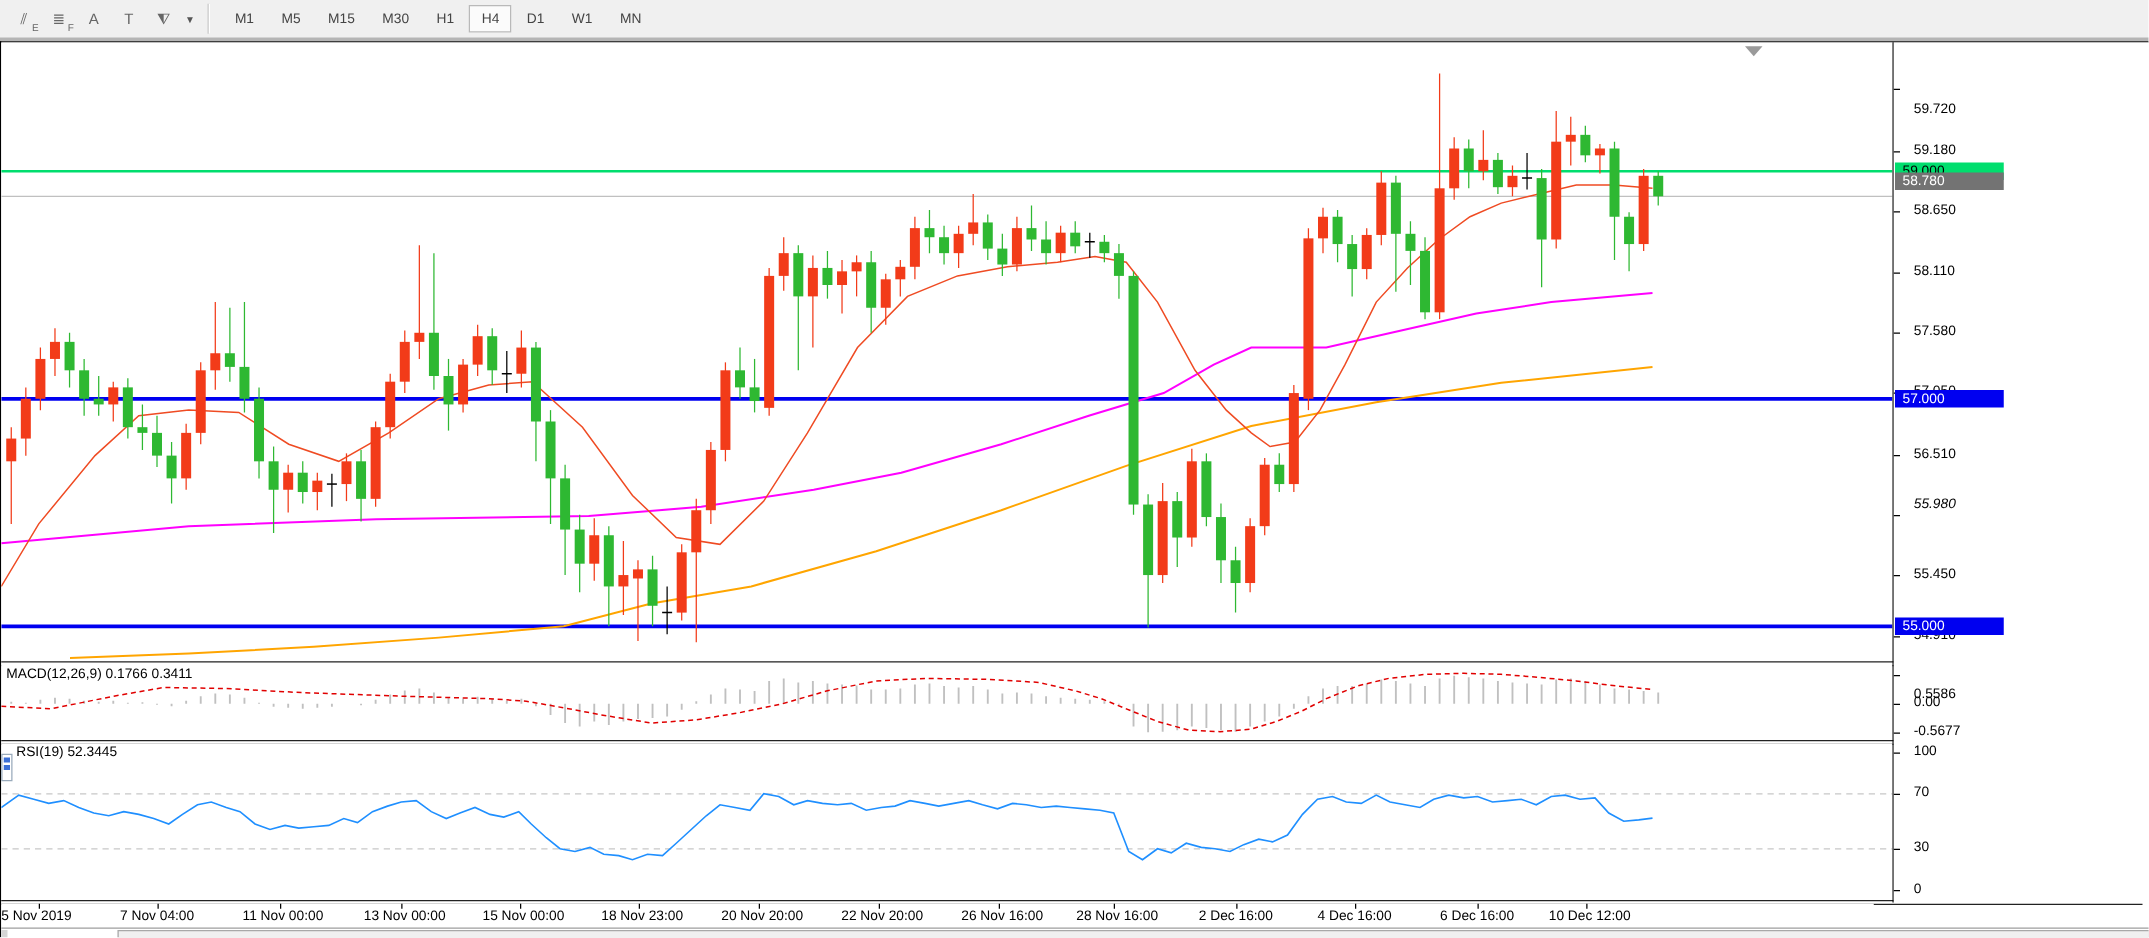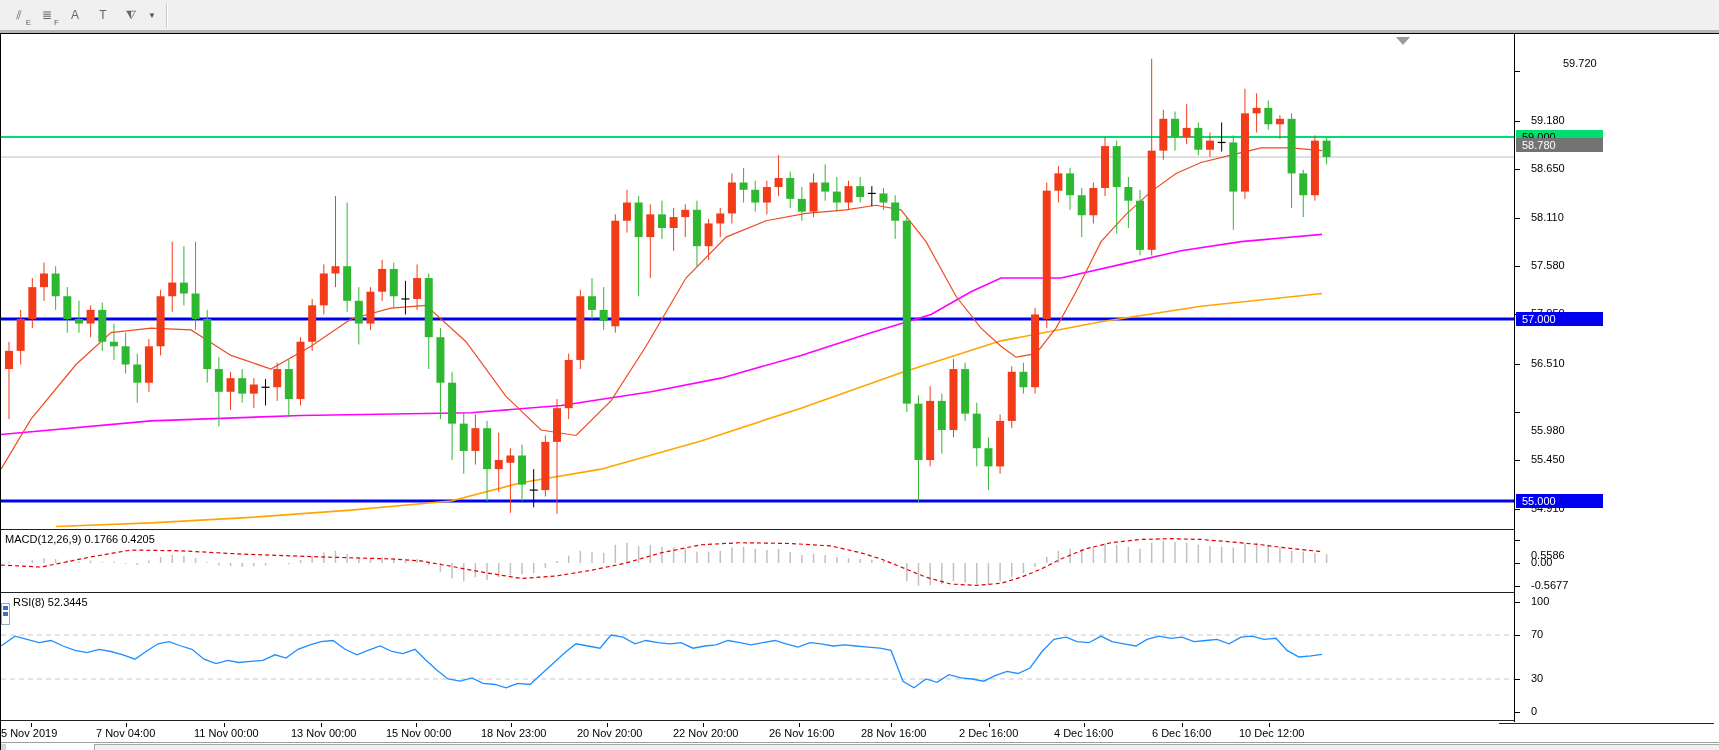--- a/index.html
+++ b/index.html
@@ -80,20 +80,31 @@
         </div>
         <div class="tool-btn">
           <span class="icon-glyph">T</span>
         </div>
         <div class="tool-btn">
           <span class="icon-glyph">⧨</span>
         </div>
         <span class="caret">▼</span>
       </div>
     <div class="tool-sep"></div>
+    <div class="tool-group" id="tf-buttons">
+        <div class="tf-btn">M1</div>
+        <div class="tf-btn">M5</div>
+        <div class="tf-btn">M15</div>
+        <div class="tf-btn">M30</div>
+        <div class="tf-btn">H1</div>
+        <div class="tf-btn active">H4</div>
+        <div class="tf-btn">D1</div>
+        <div class="tf-btn">W1</div>
+        <div class="tf-btn">MN</div>
+      </div>
   </div>
 
   <div id="chartwin">
 
     <div id="title-row">
       <span class="tri">▲</span>
       <span>USOil-,H4</span>
       <span> </span>
       <span>58.930 58.950 58.770 58.780</span>
     </div>
@@ -490,49 +501,49 @@
     <div class="pane" id="rsi-pane" style="top: 561px; height: 125px;">
         <svg width="1513" height="125">
           <line x1="0" y1="40" x2="1513" y2="40" stroke="#c8c8c8" stroke-width="1" stroke-dasharray="5,4"></line>
           <line x1="0" y1="84" x2="1513" y2="84" stroke="#c8c8c8" stroke-width="1" stroke-dasharray="5,4"></line>
           <polyline points="0,51 14,41.099999999999994 26,44.39999999999999 38,47.69999999999999 50,45.5 62,51 74,55.39999999999999 86,57.599999999999994 98,54.3 110,56.49999999999999 122,59.8 134,64.19999999999999 145,56.49999999999999 157,48.8 168,46.599999999999994 180,51 191,54.3 203,64.19999999999999 215,68.6 227,65.3 238,67.5 250,66.4 262,65.3 274,59.8 285,63.099999999999994 297,54.3 309,49.89999999999999 320,46.599999999999994 332,45.5 344,54.3 356,59.8 367,55.39999999999999 379,51 391,56.49999999999999 402,58.699999999999996 414,54.3 424,64.19999999999999 436,75.19999999999999 447,84 459,86.19999999999999 471,82.9 482,88.4 494,89.5 505,92.8 517,88.4 529,89.5 540,79.6 552,68.6 564,57.599999999999994 575,48.8 587,51 599,53.199999999999996 610,40 622,42.19999999999999 634,48.8 645,45.5 657,47.69999999999999 669,48.8 680,47.69999999999999 692,53.199999999999996 704,51 715,49.89999999999999 727,45.5 739,47.69999999999999 750,49.89999999999999 762,47.69999999999999 774,45.5 785,48.8 797,52.099999999999994 809,47.69999999999999 820,48.8 832,51 844,49.89999999999999 855,51 867,52.099999999999994 879,53.199999999999996 890,55.39999999999999 902,86.19999999999999 913,92.8 925,84 936,87.3 948,79.6 960,82.9 971,84 983,86.19999999999999 994,80.69999999999999 1006,76.3 1017,78.5 1029,73 1041,56.49999999999999 1053,44.39999999999999 1065,42.19999999999999 1076,46.599999999999994 1088,47.69999999999999 1100,41.099999999999994 1111,46.599999999999994 1123,48.8 1135,51 1146,44.39999999999999 1158,41.099999999999994 1170,43.3 1181,42.19999999999999 1193,46.599999999999994 1205,45.5 1216,44.39999999999999 1228,48.8 1240,42.19999999999999 1251,41.099999999999994 1263,44.39999999999999 1275,43.3 1286,55.39999999999999 1298,61.99999999999999 1310,60.9 1321,59.47" fill="none" stroke="#1f8fff" stroke-width="1.3"></polyline>
         </svg>
       </div>
     <div class="sep" id="sep3" style="top: 686px;"></div>
 
     <div class="ind-label" id="macd-label" style="top: 499px;">
-      <span>MACD(12,26,9)</span> <span>0.1766 0.4205</span>
+      <span>MACD(12,26,9)</span> <span>0.1766 0.3411</span>
     </div>
     <div id="rsi-mini-icon" style="top: 569px;">
         <div></div>
         <div></div>
       </div>
     <div class="ind-label" id="rsi-label" style="left: 12px; top: 562px;">
-      <span>RSI(8)</span> <span>52.3445</span>
+      <span>RSI(19)</span> <span>52.3445</span>
     </div>
 
 
     <div id="vaxis-border" style="left: 1513px;"></div>
     <div id="axis-strip" style="left: 1514px;">
         <div class="ax-tick" style="top: 37.48px;"></div>
-        <div class="ax-label" style="top: 23px; margin-left: 32px;">59.720</div>
+        <div class="ax-label" style="top: 47px;">59.720</div>
         <div class="ax-tick" style="top: 86.62px;"></div>
         <div class="ax-label" style="top: 79.62px;">59.180</div>
         <div class="ax-tick" style="top: 134.85px;"></div>
         <div class="ax-label" style="top: 127.85px;">58.650</div>
         <div class="ax-tick" style="top: 183.99px;"></div>
         <div class="ax-label" style="top: 176.99px;">58.110</div>
         <div class="ax-tick" style="top: 232.22px;"></div>
         <div class="ax-label" style="top: 225.22px;">57.580</div>
         <div class="ax-tick" style="top: 280.45px;"></div>
         <div class="ax-label" style="top: 273.45px;">57.050</div>
         <div class="ax-tick" style="top: 329.59px;"></div>
         <div class="ax-label" style="top: 322.59px;">56.510</div>
         <div class="ax-tick" style="top: 377.82px;"></div>
-        <div class="ax-label" style="top: 390px;">55.980</div>
+        <div class="ax-label" style="top: 363px; font-style: italic;">55.980</div>
         <div class="ax-tick" style="top: 426.05px;"></div>
         <div class="ax-label" style="top: 419.05px;">55.450</div>
         <div class="ax-tick" style="top: 475.19px;"></div>
         <div class="ax-label" style="top: 468.19px;">54.910</div>
         <div class="ax-hl" style="top: 96px; background: rgb(0, 222, 110); color: rgb(0, 0, 0);">59.000</div>
         <div class="ax-hl" style="top: 104px; background: #737373; color: rgb(255, 255, 255);">58.780</div>
         <div class="ax-hl" style="top: 278px; background: rgb(0, 0, 240); color: rgb(255, 255, 255);">57.000</div>
         <div class="ax-hl" style="top: 460px; background: rgb(0, 0, 240); color: rgb(255, 255, 255);">55.000</div>
         <div class="ax-tick" style="top: 506.321px;"></div>
         <div class="ax-label" style="top: 499.321px; margin-top: 16px;">0.5586</div>

